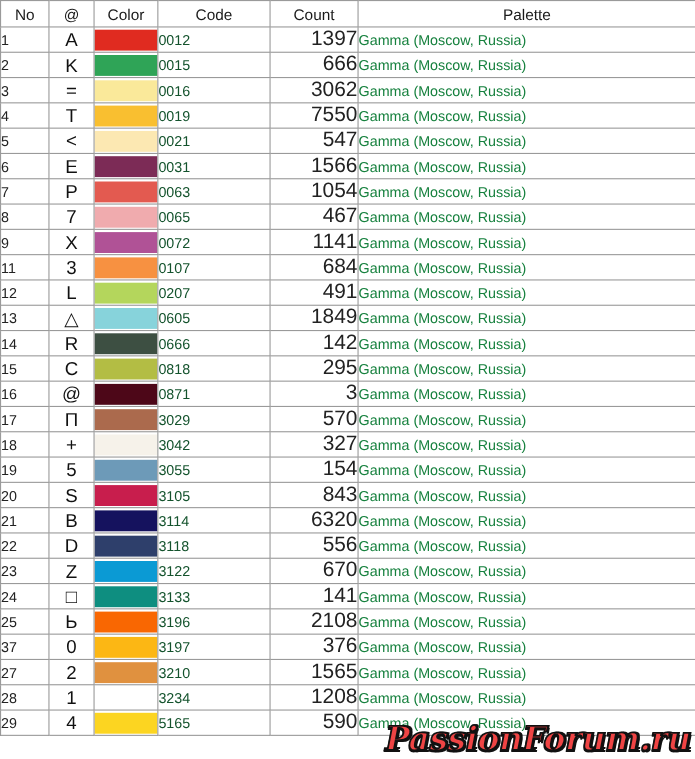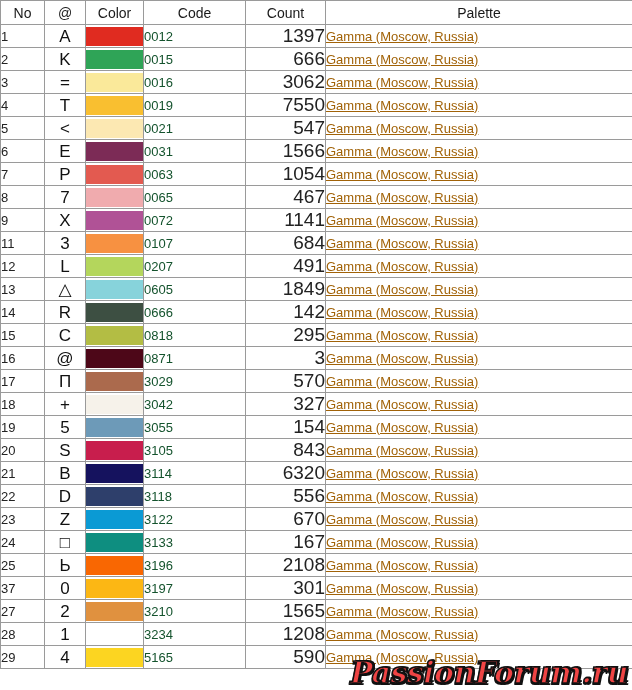--- a/index.html
+++ b/index.html
@@ -80,22 +80,21 @@
   .cell-count {
     text-align: right;
     padding-right: 7px;
     font-size: 19px;
     color: #222;
   }
   .cell-palette {
     text-align: left;
     padding-left: 7px;
     font-size: 13px;
-    color: #a16207;
-    text-decoration: underline;
+    color: #15803d;
   }
 
   #watermark {
     position: absolute;
     right: 4px;
     bottom: 2px;
     font-family: "DejaVu Serif", serif;
     font-style: italic;
     font-weight: bold;
     font-size: 30px;
@@ -354,41 +353,41 @@
         <td class="cell-count">670</td>
         <td class="cell-palette">Gamma (Moscow, Russia)</td>
       </tr>
       <tr>
         <td class="cell-no">24</td>
         <td class="cell-sym">□</td>
         <td class="cell-color">
           <span class="swatch" style="background: rgb(14, 142, 128);"></span>
         </td>
         <td class="cell-code">3133</td>
-        <td class="cell-count">167</td>
+        <td class="cell-count">141</td>
         <td class="cell-palette">Gamma (Moscow, Russia)</td>
       </tr>
       <tr>
         <td class="cell-no">25</td>
         <td class="cell-sym">Ь</td>
         <td class="cell-color">
           <span class="swatch" style="background: rgb(249, 103, 2);"></span>
         </td>
         <td class="cell-code">3196</td>
         <td class="cell-count">2108</td>
         <td class="cell-palette">Gamma (Moscow, Russia)</td>
       </tr>
       <tr>
         <td class="cell-no">37</td>
         <td class="cell-sym">0</td>
         <td class="cell-color">
           <span class="swatch" style="background: rgb(252, 183, 20);"></span>
         </td>
         <td class="cell-code">3197</td>
-        <td class="cell-count">301</td>
+        <td class="cell-count">376</td>
         <td class="cell-palette">Gamma (Moscow, Russia)</td>
       </tr>
       <tr>
         <td class="cell-no">27</td>
         <td class="cell-sym">2</td>
         <td class="cell-color">
           <span class="swatch" style="background: rgb(224, 145, 63);"></span>
         </td>
         <td class="cell-code">3210</td>
         <td class="cell-count">1565</td>

